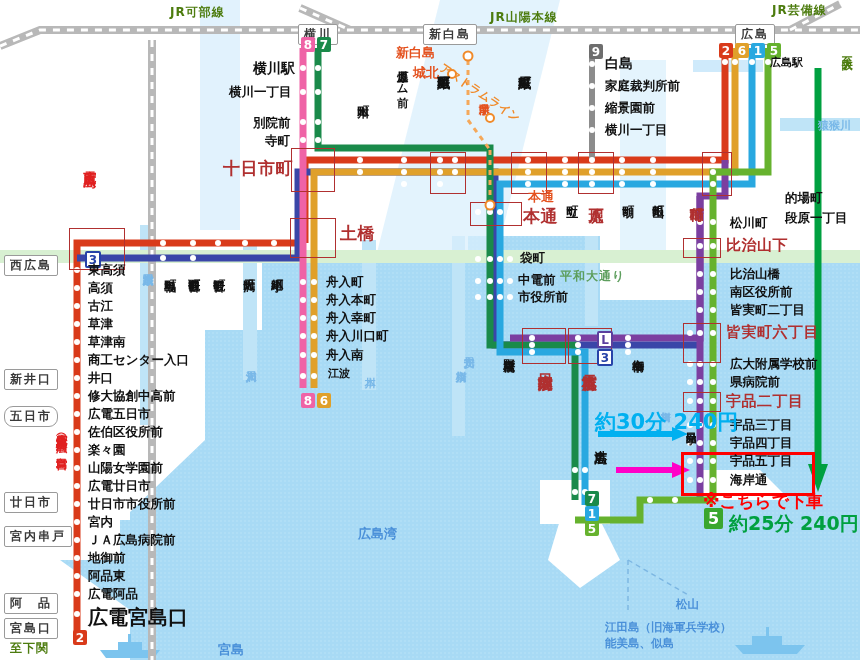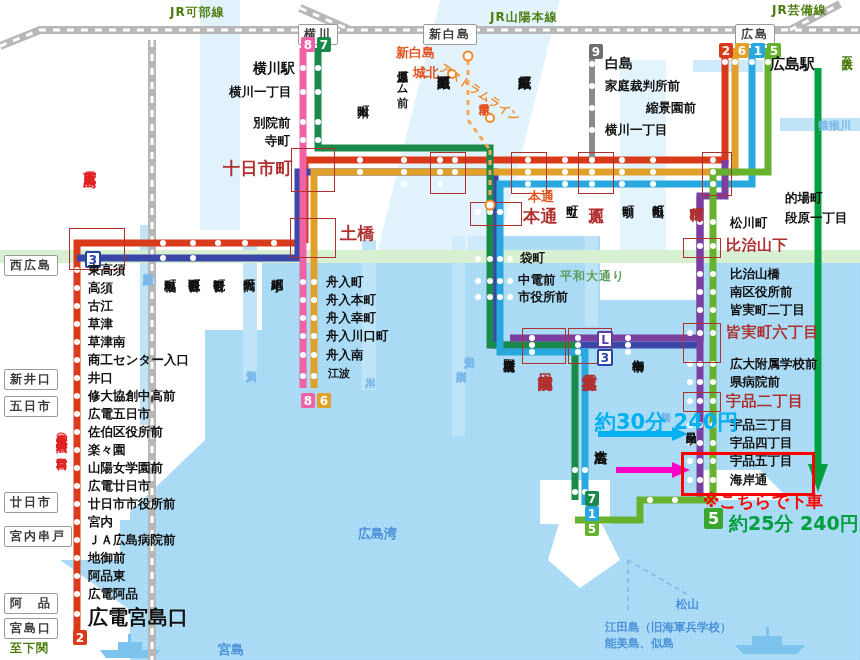--- a/index.html
+++ b/index.html
@@ -338,21 +338,21 @@
 
   <div class="lbl jr" style="left:170px;top:6px;">JR可部線</div>
   <div class="lbl jr" style="left:490px;top:11px;">JR山陽本線</div>
   <div class="lbl jr" style="left:772px;top:4px;">JR芸備線</div>
 
   <div class="jrbox" style="left:298px;top:24px;">横川</div>
   <div class="jrbox" style="left:423px;top:24px;">新白島</div>
   <div class="jrbox" style="left:735px;top:24px;">広島</div>
   <div class="jrbox" style="left:4px;top:255px;">西広島</div>
   <div class="jrbox" style="left:4px;top:369px;">新井口</div>
-  <div class="jrbox" style="left:4px;top:396px;">五日市</div>
+  <div class="jrbox" style="left:4px;top:406px;border-radius:9px;">五日市</div>
   <div class="jrbox" style="left:4px;top:492px;">廿日市</div>
   <div class="jrbox" style="left:4px;top:526px;">宮内串戸</div>
   <div class="jrbox" style="left:4px;top:593px;">阿　品</div>
   <div class="jrbox" style="left:4px;top:618px;">宮島口</div>
 
   <div class="vlbl jr" style="left:841px;top:48px;font-size:11px;">至大阪</div>
   <div class="lbl jr" style="left:10px;top:642px;">至下関</div>
 
   <div class="badge" style="left:301px;top:37px;background:#ef63a6;">8</div>
   <div class="badge" style="left:317px;top:37px;background:#1a8a4a;">7</div>
@@ -392,23 +392,23 @@
   <div class="lbl stn" style="left:265px;top:135px;">寺町</div>
   <div class="lbl stn-hi" style="left:223px;top:160px;font-size:17px;">十日市町</div>
   <div class="lbl stn-hi" style="left:340px;top:225px;font-size:17px;">土橋</div>
   <div class="lbl stn-hi-sm" style="left:528px;top:190px;">本通</div>
   <div class="lbl stn-hi" style="left:523px;top:208px;font-size:17px;">本通</div>
   <div class="lbl stn" style="left:520px;top:252px;text-align:right;">袋町</div>
   <div class="lbl stn" style="left:518px;top:274px;">中電前</div>
   <div class="lbl stn" style="left:518px;top:291px;">市役所前</div>
   <div class="lbl stn" style="left:605px;top:56px;font-size:14px;">白島</div>
   <div class="lbl stn" style="left:605px;top:80px;">家庭裁判所前</div>
-  <div class="lbl stn" style="left:605px;top:102px;margin-left:41px;">縮景園前</div>
+  <div class="lbl stn" style="left:605px;top:102px;">縮景園前</div>
   <div class="lbl stn" style="left:605px;top:124px;">横川一丁目</div>
-  <div class="lbl stn" style="left:770px;top:57px;font-size:15px;">広島駅</div>
+  <div class="lbl stn" style="left:770px;top:57px;font-size:11px;">広島駅</div>
   <div class="lbl stn" style="left:785px;top:192px;">的場町</div>
   <div class="lbl stn" style="left:785px;top:212px;">段原一丁目</div>
   <div class="lbl stn" style="left:730px;top:217px;">松川町</div>
   <div class="lbl stn-hi" style="left:726px;top:238px;">比治山下</div>
   <div class="lbl stn" style="left:730px;top:268px;">比治山橋</div>
   <div class="lbl stn" style="left:730px;top:286px;">南区役所前</div>
   <div class="lbl stn" style="left:730px;top:304px;">皆実町二丁目</div>
   <div class="lbl stn-hi" style="left:726px;top:325px;">皆実町六丁目</div>
   <div class="lbl stn" style="left:730px;top:358px;">広大附属学校前</div>
   <div class="lbl stn" style="left:730px;top:376px;">県病院前</div>

